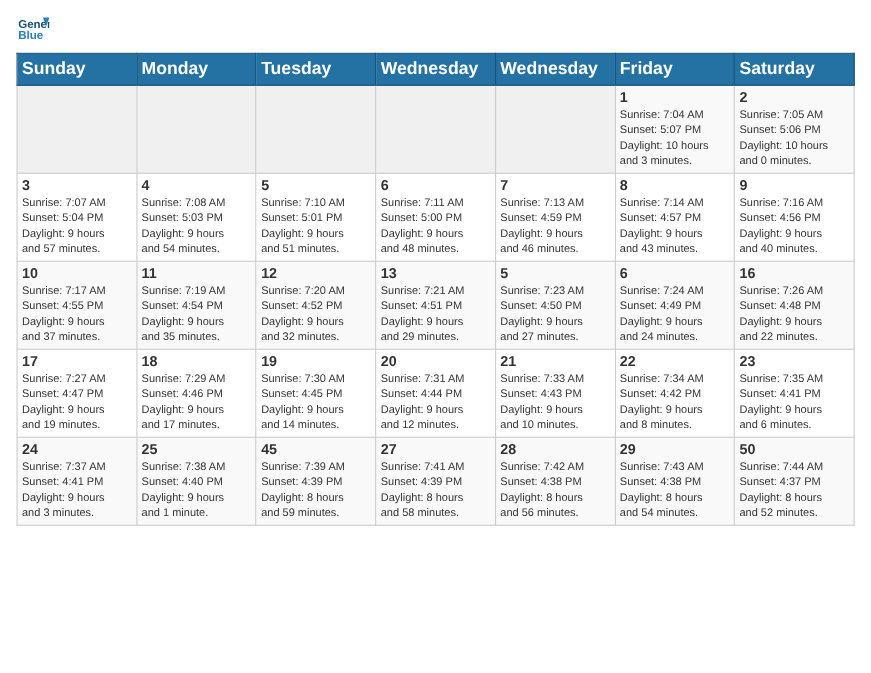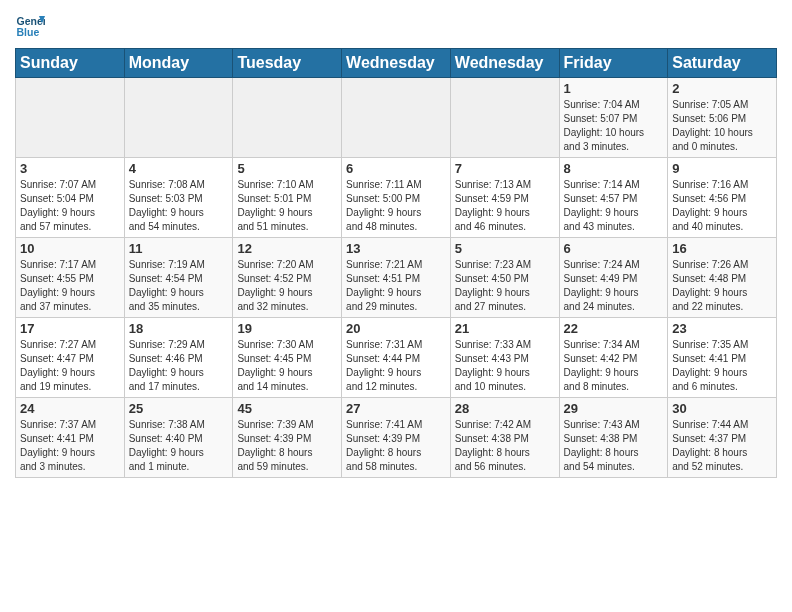--- a/index.html
+++ b/index.html
@@ -176,19 +176,19 @@
           </td>
           <td>
             <div class="day-num">28</div>
             <div class="day-info">Sunrise: 7:42 AM<br>Sunset: 4:38 PM<br>Daylight: 8 hours<br>and 56 minutes.</div>
           </td>
           <td>
             <div class="day-num">29</div>
             <div class="day-info">Sunrise: 7:43 AM<br>Sunset: 4:38 PM<br>Daylight: 8 hours<br>and 54 minutes.</div>
           </td>
           <td>
-            <div class="day-num">30</div>
+            <div class="day-num">50</div>
             <div class="day-info">Sunrise: 7:44 AM<br>Sunset: 4:37 PM<br>Daylight: 8 hours<br>and 52 minutes.</div>
           </td>
         </tr>
       </tbody>
   </table>
 </div>
 
 </body></html>

